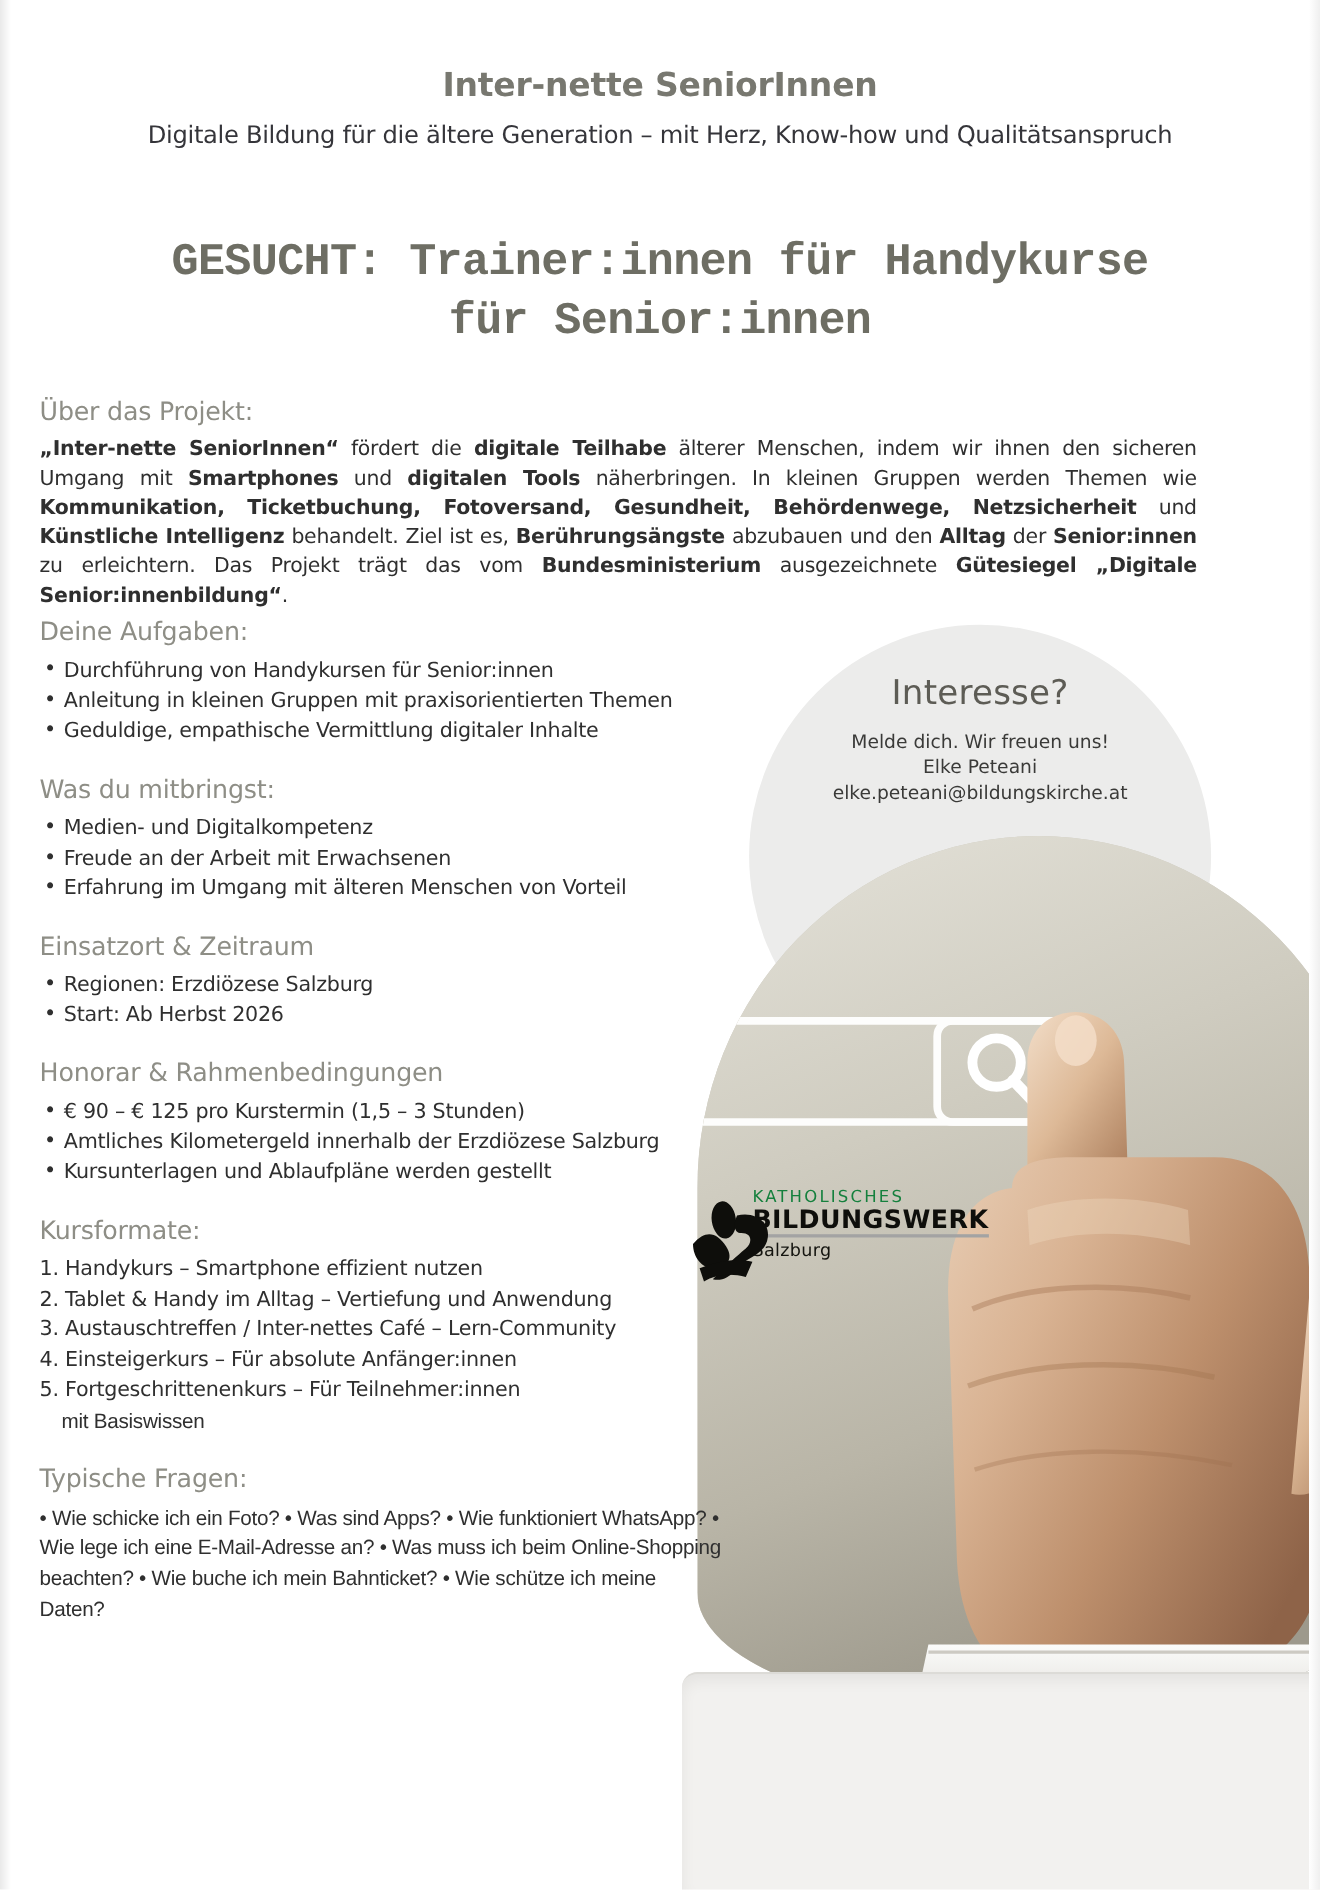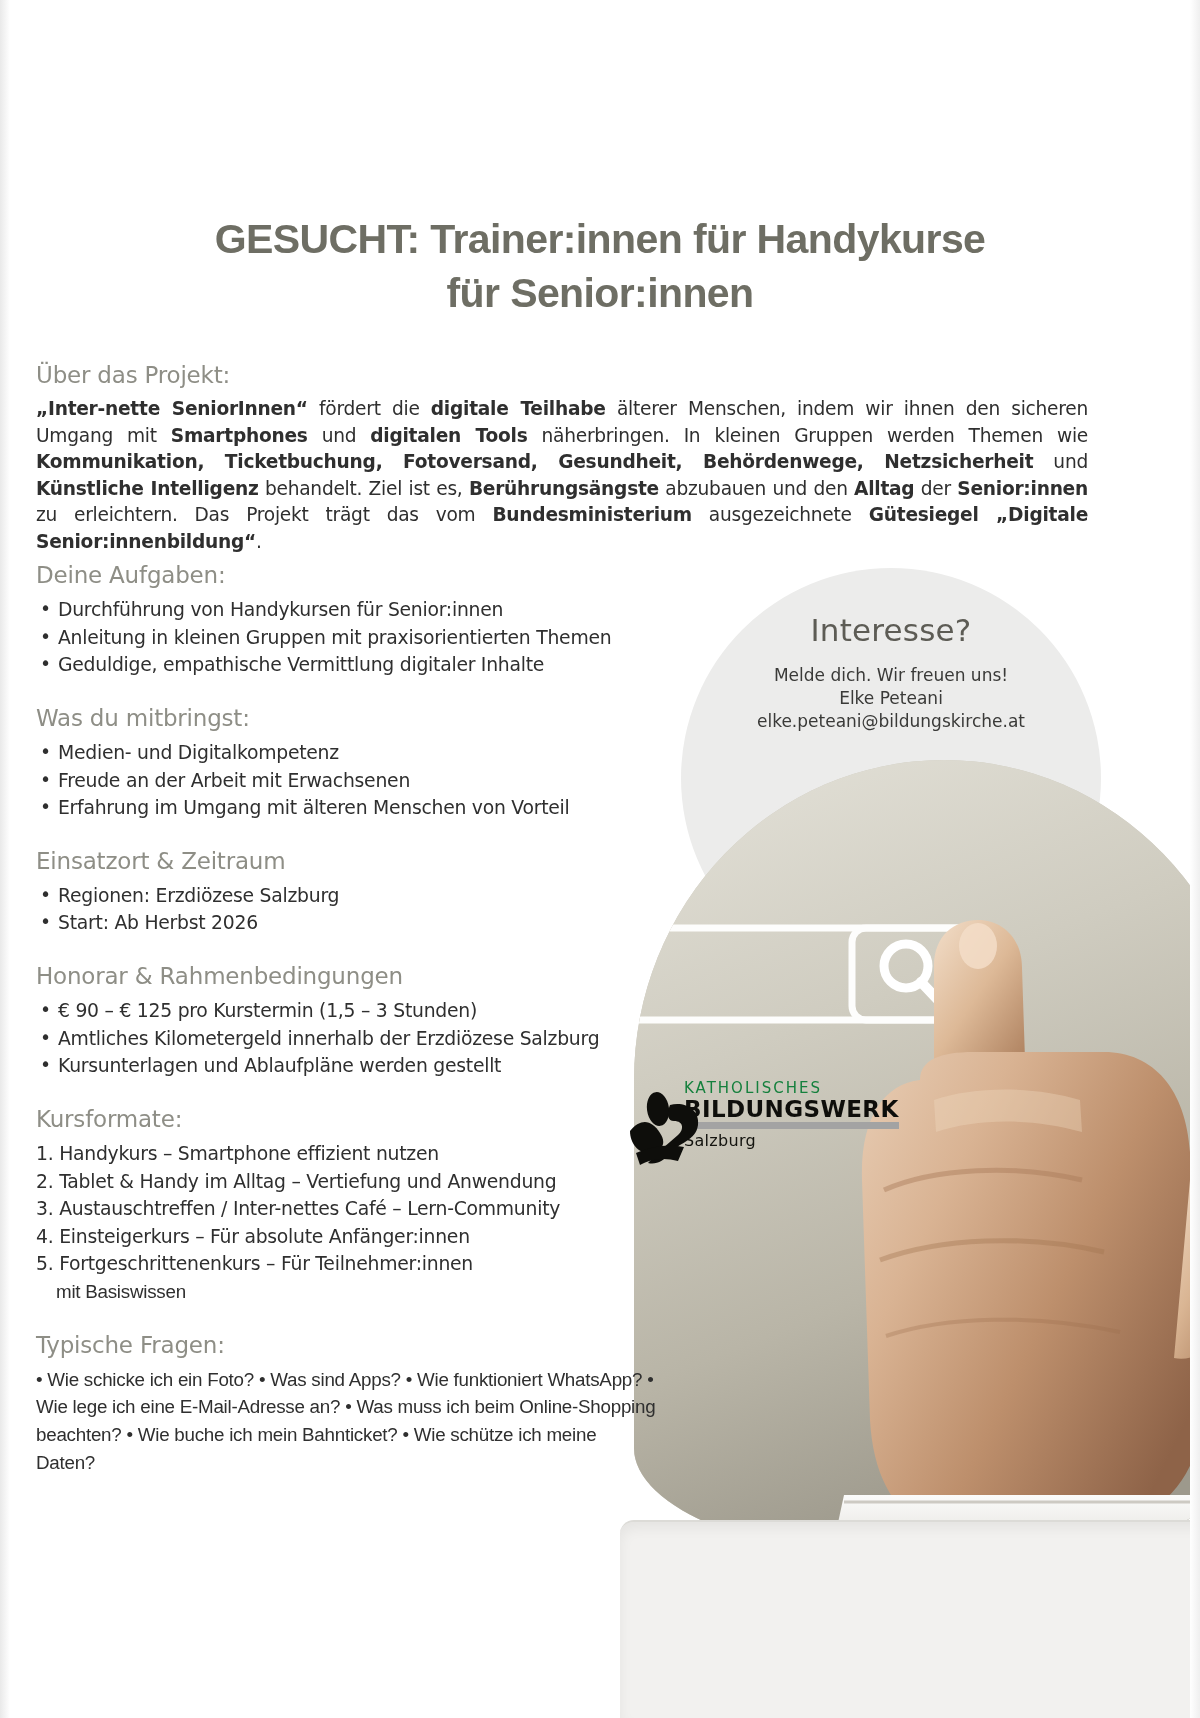--- a/index.html
+++ b/index.html
@@ -114,21 +114,21 @@
     margin-top: 16px;
     font-family: "DejaVu Sans", sans-serif;
     font-size: 22px;
     color: #35353a;
     letter-spacing: -0.3px;
   }
   .headline {
     position: absolute;
     top: 212px; left: 40px; right: 40px;
     text-align: center;
-    font-family: Liberation Sans, sans-serif;
+    font-family: Liberation Mono, monospace;
     font-weight: bold;
     font-size: 41px;
     line-height: 1.32;
     color: #6e6e64;
     letter-spacing: -0.6px;
     z-index: 10;
   }
 
   .col {
     position: absolute;
@@ -206,21 +206,21 @@
   .kbw-l1 {
     font-size: 15px;
     letter-spacing: 2.0px;
     color: #15803d;
   }
   .kbw-l2 {
     font-size: 23px;
     font-weight: bold;
     letter-spacing: 0.4px;
     color: #0e0e0b;
-    border-bottom: 7px solid #a3a3a3;
+    border-bottom: 3px solid #a3a3a3;
     display: inline-block;
     padding-bottom: 1px;
   }
   .kbw-l3 {
     font-size: 16px;
     color: #14140f;
     margin-top: 4px;
     letter-spacing: .3px;
   }
 </style>
@@ -305,20 +305,24 @@
                C32 66 40 58 52 48 C58 43 58 34 48 34 C42 34 40 28 44 18 Z" fill="#0e0e0b"></path>
       <path d="M10 66 C24 60 42 56 58 60 L52 74 C38 70 24 72 14 78 Z" fill="#0e0e0b"></path>
     </svg>
     <div class="kbw-wordmark">
       <div class="kbw-l1">KATHOLISCHES</div>
       <div class="kbw-l2">BILDUNGSWERK</div>
       <div class="kbw-l3">Salzburg</div>
     </div>
   </div>
 
+  <div class="masthead">
+    <div class="brand-title">Inter-nette SeniorInnen</div>
+    <div class="brand-sub">Digitale Bildung für die ältere Generation – mit Herz, Know-how und Qualitätsanspruch</div>
+  </div>
 
   <div class="headline">
     <div>GESUCHT: Trainer:innen für Handykurse</div>
     <div>für Senior:innen</div>
   </div>
 
   <div class="col">
     <h2 class="sec">Über das Projekt:</h2>
     <p class="intro"><b>„Inter-nette SeniorInnen“</b> fördert die <b>digitale Teilhabe</b> älterer Menschen, indem wir ihnen den sicheren Umgang mit <b>Smartphones</b> und <b>digitalen Tools</b> näherbringen. In kleinen Gruppen werden Themen wie <b>Kommunikation, Ticketbuchung, Fotoversand, Gesundheit, Behördenwege, Netzsicherheit</b> und <b>Künstliche Intelligenz</b> behandelt. Ziel ist es, <b>Berührungsängste</b> abzubauen und den <b>Alltag</b> der <b>Senior:innen</b> zu erleichtern. Das Projekt trägt das vom <b>Bundesministerium</b> ausgezeichnete <b>Gütesiegel „Digitale Senior:innenbildung“</b>.</p>
   </div>

